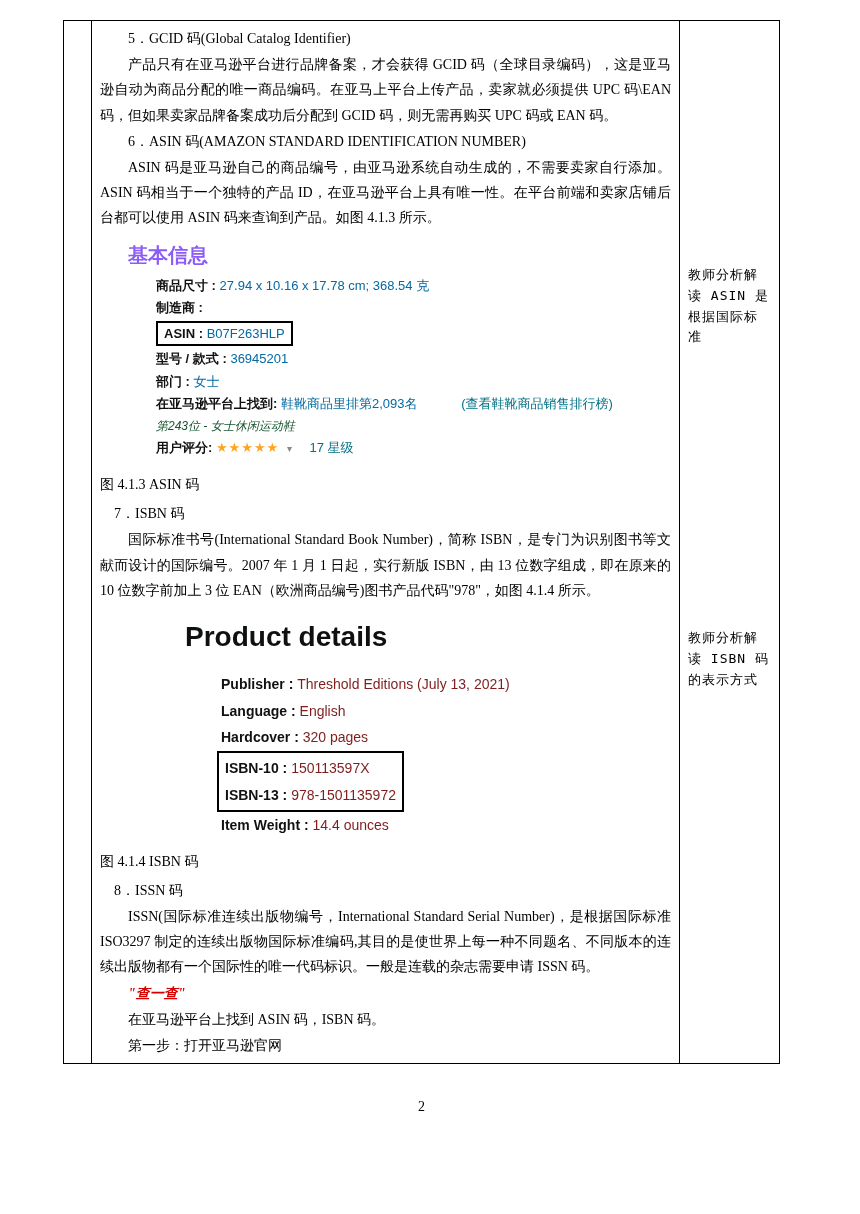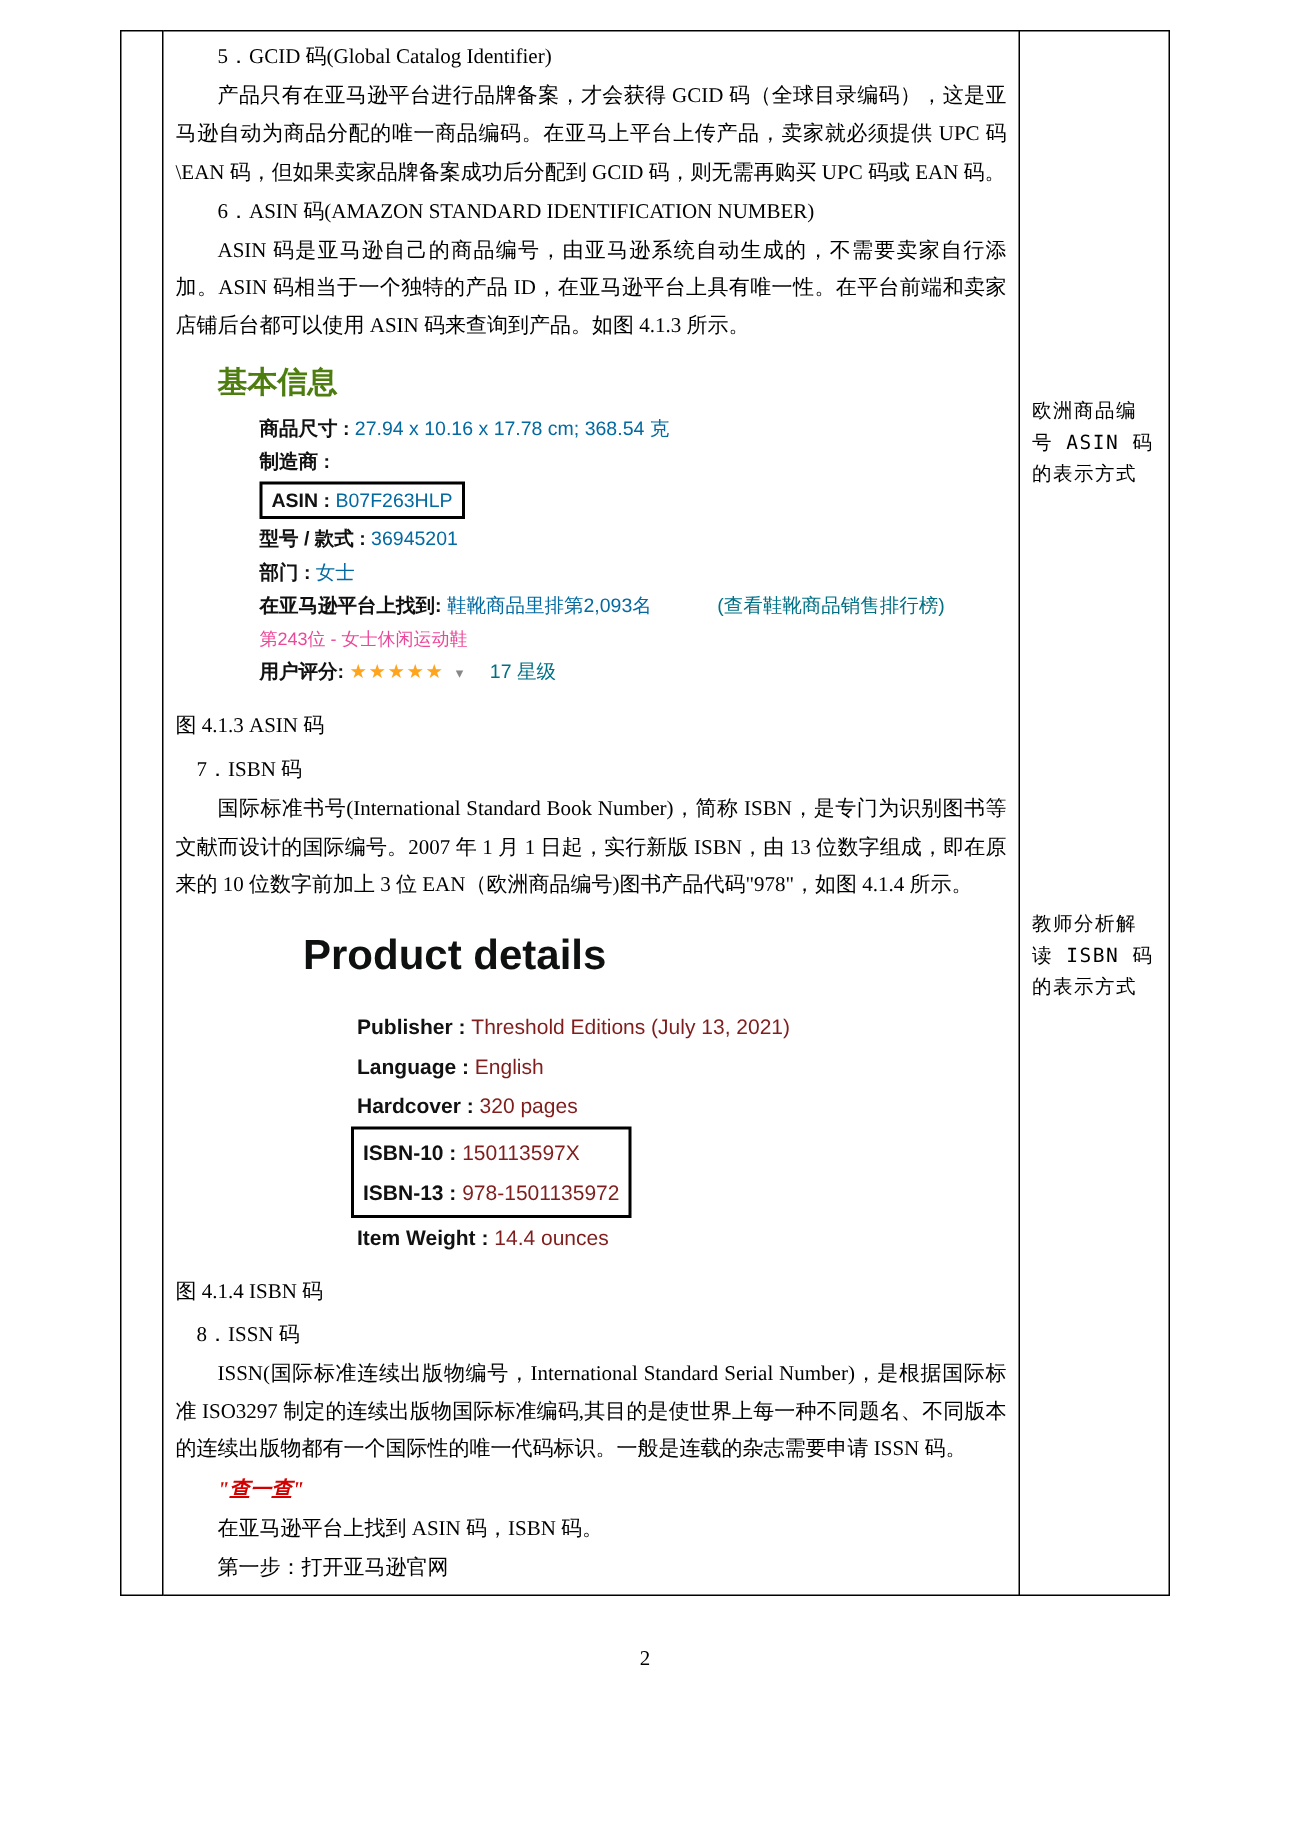--- a/index.html
+++ b/index.html
@@ -9,21 +9,21 @@
     font-size: 14px;
     line-height: 1.8;
     color: #000;
     display: flex;
     justify-content: center;
     padding: 20px 0;
   }
   .page {
     width: 860px;
     background: #fff;
-    padding: 0 80px 40px 80px;
+    padding: 0 80px 40px 63px;
   }
   .content-table {
     width: 100%;
     border-collapse: collapse;
     border: 1px solid #000;
   }
   .content-table td {
     border: 1px solid #000;
     vertical-align: top;
     padding: 4px 8px;
@@ -54,33 +54,33 @@
   .basic-info {
     padding: 8px 0 8px 28px;
     font-family: "Microsoft YaHei", Arial, sans-serif;
     font-size: 13px;
     color: #111;
     line-height: 1.5;
   }
   .basic-info .title {
     font-size: 20px;
     font-weight: 700;
-    color: #4d7c0f;
+    color: #8b5cf6;
     margin-bottom: 6px;
   }
   .basic-info .row { margin: 3px 0 3px 28px; }
   .basic-info .label { font-weight: 700; }
   .basic-info .val { color: #0369a1; }
   .asin-box {
     display: inline-block;
     border: 2px solid #000;
     padding: 1px 6px;
   }
   .rank-link { color: #007185; margin-left: 40px; }
-  .rank-sub { color: #ec4899; margin-left: 28px; font-size: 12px; }
+  .rank-sub { color: #14532d; margin-left: 28px; font-size: 12px; font-style: italic; }
   .stars { color: #ffa41c; letter-spacing: 1px; }
   .star-text { color: #007185; margin-left: 14px; }
   .chevron { color: #888; font-size: 10px; margin-left: 4px; }
   
   .prod-details {
     padding: 6px 0 6px 85px;
     font-family: Arial, Helvetica, sans-serif;
     font-size: 14px;
     color: #111;
     line-height: 1.9;
@@ -202,21 +202,21 @@
         <p class="body-text" style="text-indent:1em;">8．ISSN 码</p>
         <p class="body-text">ISSN(国际标准连续出版物编号，International Standard Serial Number)，是根据国际标准 ISO3297 制定的连续出版物国际标准编码,其目的是使世界上每一种不同题名、不同版本的连续出版物都有一个国际性的唯一代码标识。一般是连载的杂志需要申请 ISSN 码。</p>
 
         <p class="check-heading">"查一查"</p>
         <p class="body-text">在亚马逊平台上找到 ASIN 码，ISBN 码。</p>
         <p class="body-text">第一步：打开亚马逊官网</p>
       </td>
 
       <td class="annotation">
         <div style="height:240px;"></div>
-        <div class="annotation-block">欧洲商品编号 ASIN 码的表示方式</div>
+        <div class="annotation-block">教师分析解读 ASIN 是根据国际标准</div>
         <div style="height:160px;"></div>
         <div class="annotation-block">教师分析解读 ISBN 码的表示方式</div>
       </td>
     </tr>
   </tbody>
     </table>
 
   <div class="page-number">2</div>
 </div>
 

